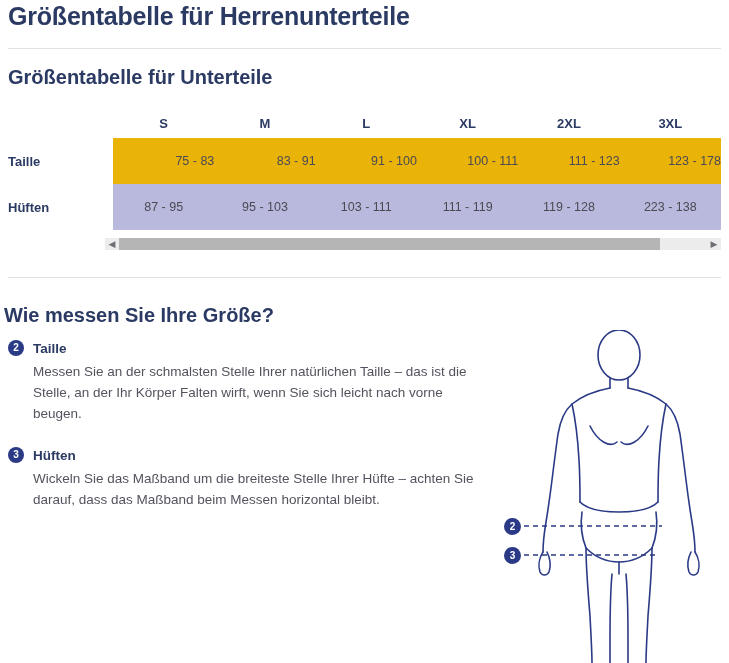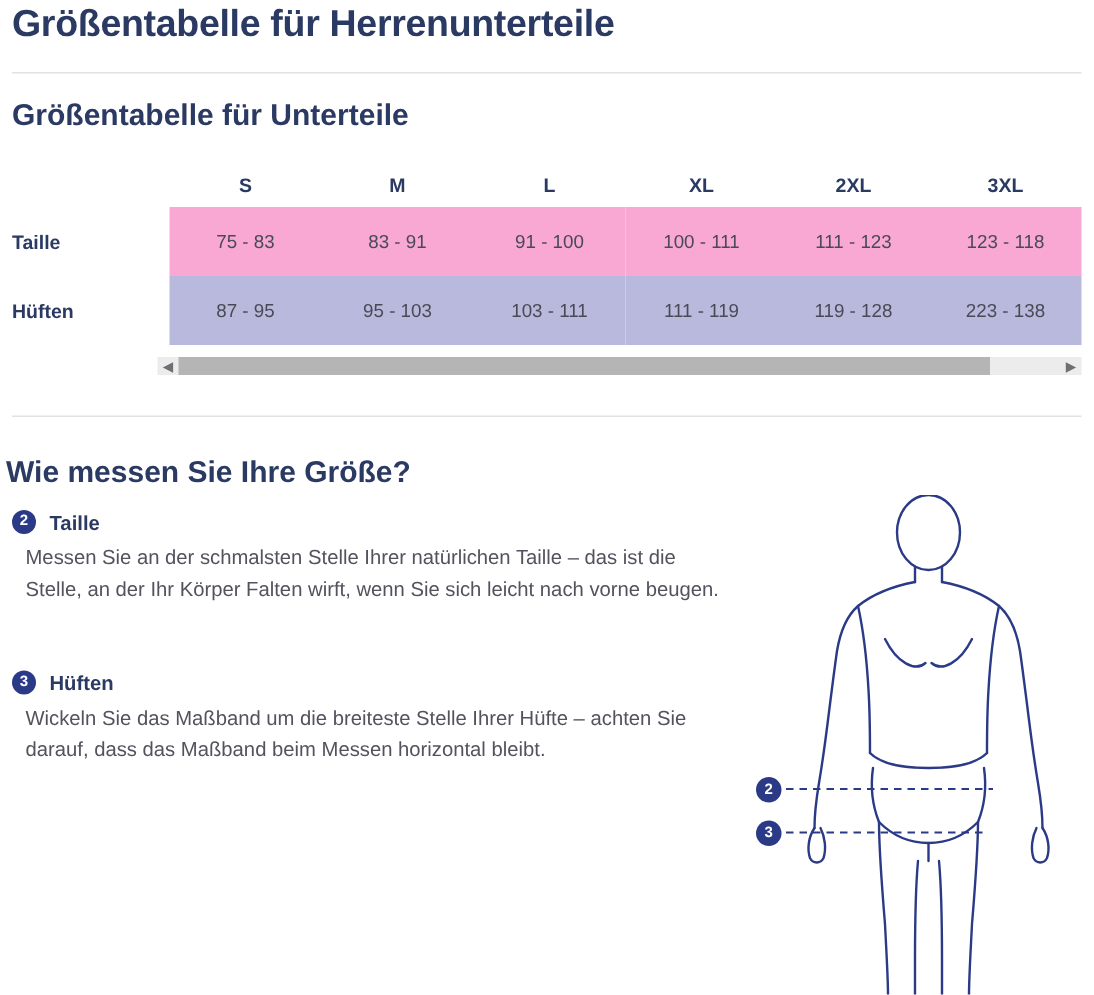--- a/index.html
+++ b/index.html
@@ -76,21 +76,21 @@
     vertical-align: middle;
   }
   table.size-table td.cell {
     font-size: 12.5px;
     color: #4a4a55;
     text-align: center;
     height: 46px;
     vertical-align: middle;
     padding: 0;
   }
-  tr.row-light td.cell { background: #f9a8d4; }
+  tr.row-light td.cell { background: #eab308; text-align: right; }
   tr.row-dark td.cell { background: #b9b9dd; margin-top: 41px; }
   tr.row-light th.rowlabel, tr.row-dark th.rowlabel { background: #ffffff; }
 
   
   .hscroll {
     position: absolute;
     left: 105px;
     top: 238px;
     width: 616px;
     height: 12px;
@@ -147,21 +147,21 @@
     line-height: 16px;
     text-align: center;
     margin-right: 9px;
   }
   .instr-title {
     font-size: 13.5px;
     font-weight: bold;
     color: #2b3a63;
   }
   .instr-body {
-    margin-left: 9px;
+    margin-left: 25px;
     font-size: 13.5px;
     line-height: 21px;
     color: #53535e;
   }
 
   
   .figure {
     position: absolute;
     left: 486px;
     top: 330px;
@@ -218,21 +218,21 @@
         </tr>
       </thead>
       <tbody>
         <tr class="row-light">
           <th class="rowlabel">Taille</th>
           <td class="cell">75 - 83</td>
           <td class="cell">83 - 91</td>
           <td class="cell">91 - 100</td>
           <td class="cell">100 - 111</td>
           <td class="cell">111 - 123</td>
-          <td class="cell">123 - 118</td>
+          <td class="cell">123 - 178</td>
         </tr>
         <tr class="row-dark">
           <th class="rowlabel">Hüften</th>
           <td class="cell">87 - 95</td>
           <td class="cell">95 - 103</td>
           <td class="cell">103 - 111</td>
           <td class="cell">111 - 119</td>
           <td class="cell">119 - 128</td>
           <td class="cell">223 - 138</td>
         </tr>

